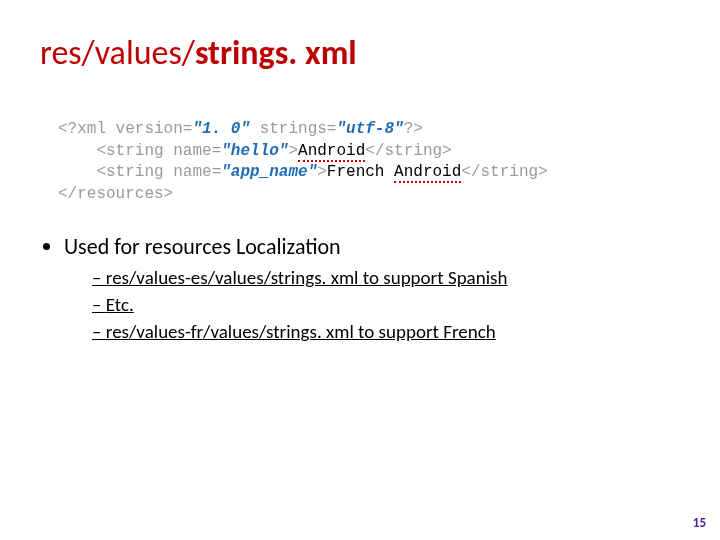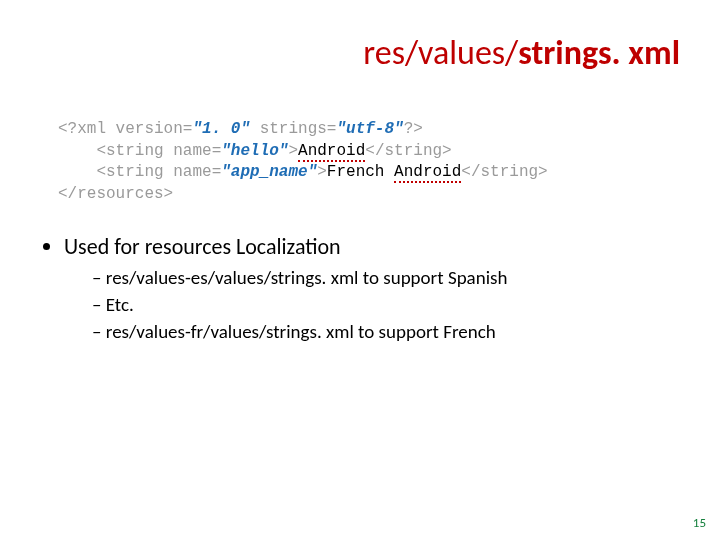--- a/index.html
+++ b/index.html
@@ -13,21 +13,21 @@
     position: relative;
   }
   .slide {
     width: 720px;
     height: 540px;
     position: relative;
     box-sizing: border-box;
     padding: 18px 40px 30px 40px;
   }
   .title {
-    text-align: right;
+    text-align: left;
     font-size: 34px;
     font-weight: 400;
     color: #be0000;
     margin: 14px 0 22px 0;
   }
   .title .bold {
     font-weight: 700;
   }
   ul.level1 {
     list-style: disc;
@@ -43,20 +43,21 @@
     list-style: none;
     margin: 6px 0 0 28px;
     padding: 0;
     font-size: 19px;
   }
   ul.level2 > li::before {
     content: "– ";
   }
   ul.level2 > li {
     margin-bottom: 4px;
+    text-decoration: underline;
   }
   .codebox {
     margin: 46px 0 28px 18px;
     font-family: "Courier New", monospace;
     font-size: 16px;
     line-height: 1.35;
     color: #9a9a9a;
   }
   .codebox .line {
     white-space: pre;
@@ -71,21 +72,22 @@
   }
   .codebox .squiggle {
     border-bottom: 2px dotted #c00000;
     padding-bottom: 0px;
   }
   .pagenum {
     position: absolute;
     right: 14px;
     bottom: 10px;
     font-size: 13px;
-    color: #15803d;
+    color: #4c1d95;
+    font-weight: bold;
   }
 </style>
 </head>
 <body>
 
 <div class="slide">
 
   <div class="title">
     <span>res/values/</span><span class="bold">strings. xml</span>
   </div>

